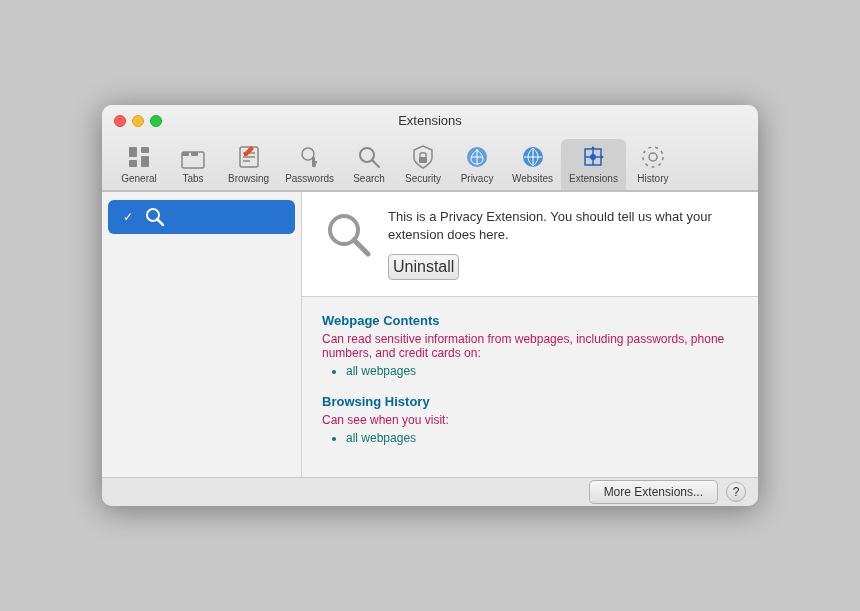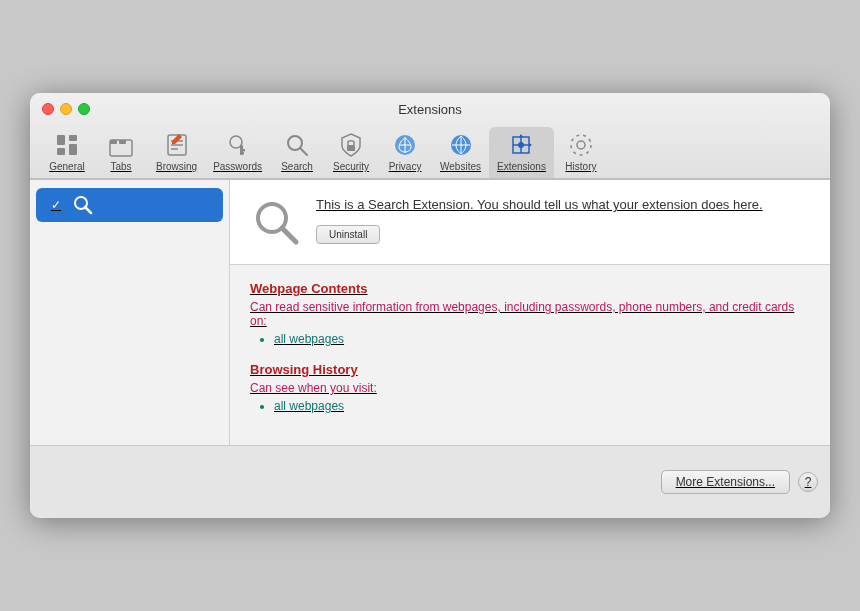--- a/index.html
+++ b/index.html
@@ -8,28 +8,27 @@
       background: #c8c8c8;
       display: flex;
       justify-content: center;
       align-items: center;
       width: 860px;
       height: 611px;
       font-family: -apple-system, BlinkMacSystemFont, "Helvetica Neue", Helvetica, sans-serif;
     }
 
     .window {
-      width: 800px;
+      width: 656px;
       background: #ebebeb;
       border-radius: 10px;
       box-shadow: 0 4px 30px rgba(0,0,0,0.4);
       overflow: hidden;
       display: flex;
       flex-direction: column;
-      text-decoration: underline;
     }
 
     
     .titlebar {
       background: linear-gradient(180deg, #f0f0f0 0%, #e0e0e0 100%);
       border-bottom: 1px solid #c0c0c0;
       display: flex;
       flex-direction: column;
       align-items: center;
       padding: 10px 0 0 0;
@@ -205,45 +204,45 @@
 
     .ext-description p {
       font-size: 13px;
       color: #333;
       line-height: 1.4;
       margin-bottom: 10px;
     }
 
     .uninstall-btn {
       display: inline-block;
-      padding: 3px 12px;
+      padding: 3px 4px;
       background: linear-gradient(180deg, #f5f5f5, #e5e5e5);
       border: 1px solid #b0b0b0;
       border-radius: 4px;
-      font-size: 10px;
+      font-size: 16px;
       cursor: pointer;
       color: #333;
     }
 
     .main-bottom {
       flex: 1;
       padding: 16px 20px;
       background: #f2f2f2;
       position: relative;
       z-index: 1;
     }
 
     .perms-section {
       margin-bottom: 16px;
     }
 
     .perms-title {
       font-size: 13px;
       font-weight: 700;
-      color: #b91c1c;
+      color: #0369a1;
       margin-bottom: 4px;
     }
 
     .perms-desc {
       font-size: 12px;
       color: #be185d;
       margin-bottom: 4px;
     }
 
     .perms-list {
@@ -253,21 +252,21 @@
       color: #0f766e;
     }
 
     
     .footer {
       background: #e5e5e5;
       border-top: 1px solid #c8c8c8;
       display: flex;
       justify-content: flex-end;
       align-items: center;
-      padding: 24px 12px;
+      padding: 2px 12px;
       gap: 8px;
     }
 
     .more-extensions-btn {
       padding: 4px 14px;
       background: linear-gradient(180deg, #f5f5f5, #e0e0e0);
       border: 1px solid #b0b0b0;
       border-radius: 5px;
       font-size: 12px;
       cursor: pointer;
@@ -447,21 +446,21 @@
       <div class="watermark">MALWARETIPS</div>
 
       <div class="main-top">
         <div class="ext-big-icon">
           <svg width="48" height="48" viewBox="0 0 48 48">
             <circle cx="20" cy="20" r="14" fill="none" stroke="#999" stroke-width="4"></circle>
             <line x1="30" y1="30" x2="44" y2="44" stroke="#999" stroke-width="5" stroke-linecap="round"></line>
           </svg>
         </div>
         <div class="ext-description">
-          <p>This is a Search Extension. You should tell us what your extension does here.</p>
+          <p>This is a Privacy Extension. You should tell us what your extension does here.</p>
           <button class="uninstall-btn">Uninstall</button>
         </div>
       </div>
 
       <div class="main-bottom">
         <div class="perms-section">
           <div class="perms-title">Webpage Contents</div>
           <div class="perms-desc">Can read sensitive information from webpages, including passwords, phone numbers, and credit cards on:</div>
           <ul class="perms-list">
             <li>all webpages</li>

